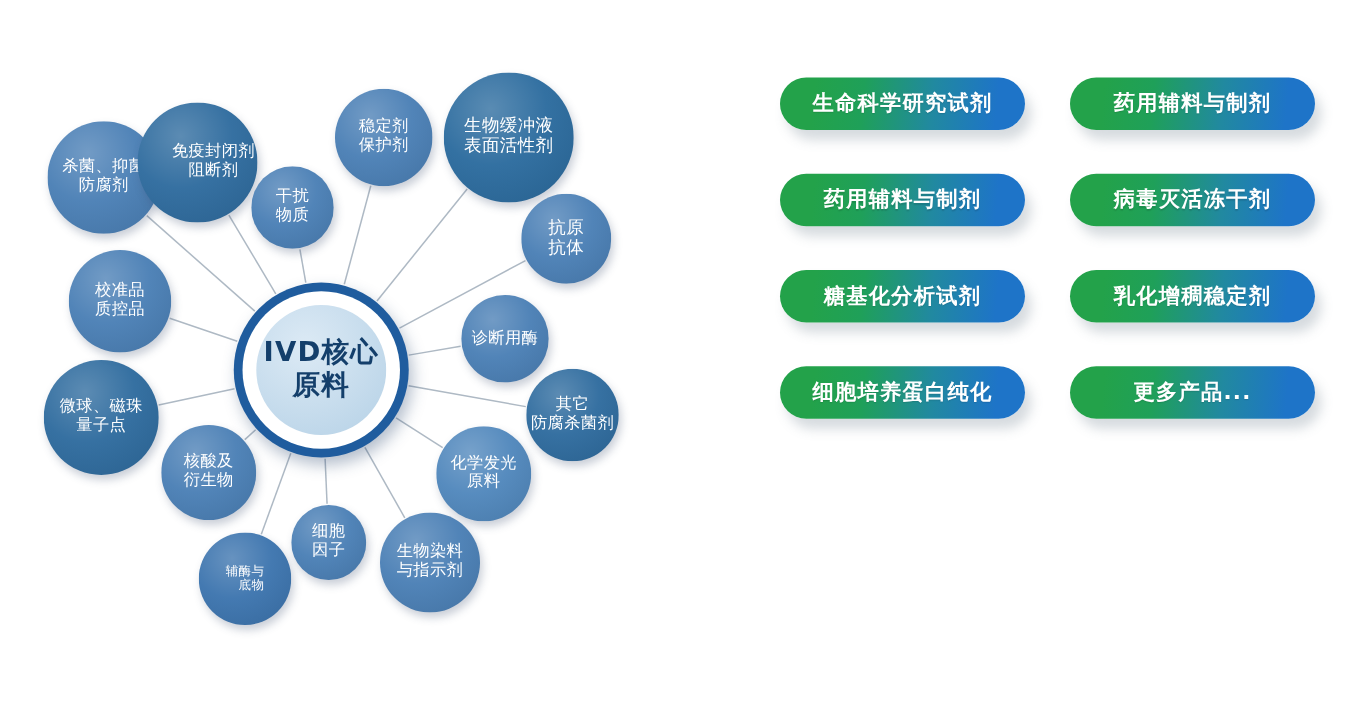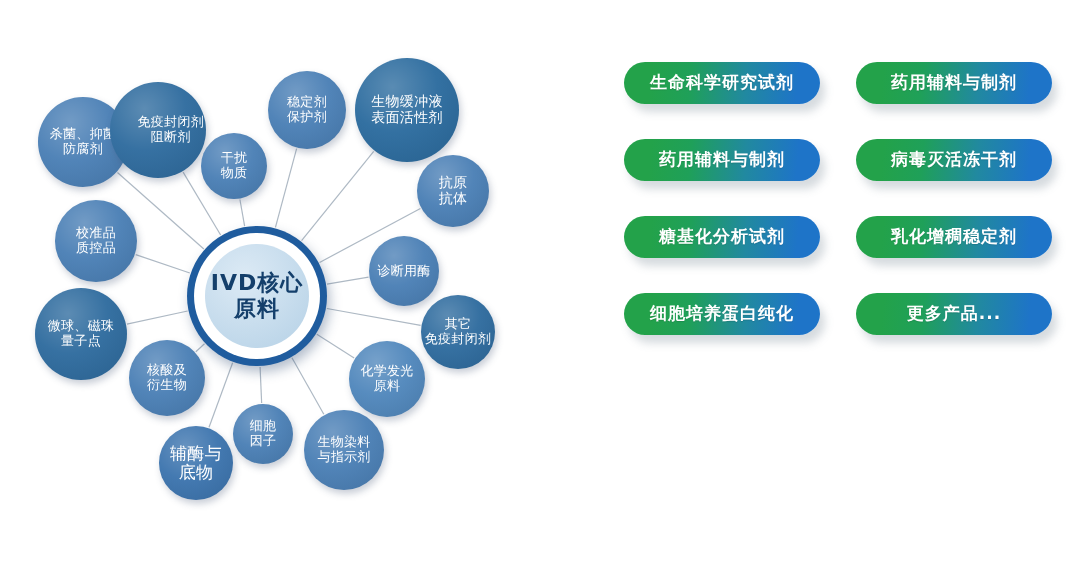--- a/index.html
+++ b/index.html
@@ -137,35 +137,35 @@
         </div>
         <div class="bubble" style="left: 417px; top: 155px; width: 72px; height: 72px; background: radial-gradient(circle at 36% 28%, rgba(255, 255, 255, 0.22) 0%, rgba(255, 255, 255, 0.04) 45%, rgba(0, 0, 0, 0.1) 100%) rgb(74, 127, 181); font-size: 14px;">
           <span>抗原
 抗体</span>
         </div>
         <div class="bubble" style="left: 369px; top: 236px; width: 70px; height: 70px; background: radial-gradient(circle at 36% 28%, rgba(255, 255, 255, 0.22) 0%, rgba(255, 255, 255, 0.04) 45%, rgba(0, 0, 0, 0.1) 100%) rgb(74, 127, 181); font-size: 13px;">
           <span>诊断用酶</span>
         </div>
         <div class="bubble" style="left: 421px; top: 295px; width: 74px; height: 74px; background: radial-gradient(circle at 36% 28%, rgba(255, 255, 255, 0.22) 0%, rgba(255, 255, 255, 0.04) 45%, rgba(0, 0, 0, 0.1) 100%) rgb(46, 107, 158); font-size: 13px;">
           <span>其它
-免疫封闭剂</span>
+防腐杀菌剂</span>
         </div>
         <div class="bubble" style="left: 349px; top: 341px; width: 76px; height: 76px; background: radial-gradient(circle at 36% 28%, rgba(255, 255, 255, 0.22) 0%, rgba(255, 255, 255, 0.04) 45%, rgba(0, 0, 0, 0.1) 100%) rgb(80, 135, 188); font-size: 13px;">
           <span>化学发光
 原料</span>
         </div>
         <div class="bubble" style="left: 304px; top: 410px; width: 80px; height: 80px; background: radial-gradient(circle at 36% 28%, rgba(255, 255, 255, 0.22) 0%, rgba(255, 255, 255, 0.04) 45%, rgba(0, 0, 0, 0.1) 100%) rgb(74, 127, 181); font-size: 13px;">
           <span>生物染料
 与指示剂</span>
         </div>
         <div class="bubble" style="left: 233px; top: 404px; width: 60px; height: 60px; background: radial-gradient(circle at 36% 28%, rgba(255, 255, 255, 0.22) 0%, rgba(255, 255, 255, 0.04) 45%, rgba(0, 0, 0, 0.1) 100%) rgb(74, 127, 181); font-size: 13px;">
           <span>细胞
 因子</span>
         </div>
-        <div class="bubble" style="left: 159px; top: 426px; width: 74px; height: 74px; background: radial-gradient(circle at 36% 28%, rgba(255, 255, 255, 0.22) 0%, rgba(255, 255, 255, 0.04) 45%, rgba(0, 0, 0, 0.1) 100%) rgb(60, 116, 174); font-size: 17px;">
+        <div class="bubble" style="left: 159px; top: 426px; width: 74px; height: 74px; background: radial-gradient(circle at 36% 28%, rgba(255, 255, 255, 0.22) 0%, rgba(255, 255, 255, 0.04) 45%, rgba(0, 0, 0, 0.1) 100%) rgb(60, 116, 174); font-size: 10px; text-align: right;">
           <span>辅酶与
 底物</span>
         </div>
         <div class="bubble" style="left: 129px; top: 340px; width: 76px; height: 76px; background: radial-gradient(circle at 36% 28%, rgba(255, 255, 255, 0.22) 0%, rgba(255, 255, 255, 0.04) 45%, rgba(0, 0, 0, 0.1) 100%) rgb(74, 127, 181); font-size: 13px;">
           <span>核酸及
 衍生物</span>
         </div>
         <div class="bubble" style="left: 35px; top: 288px; width: 92px; height: 92px; background: radial-gradient(circle at 36% 28%, rgba(255, 255, 255, 0.22) 0%, rgba(255, 255, 255, 0.04) 45%, rgba(0, 0, 0, 0.1) 100%) rgb(46, 107, 158); font-size: 13px;">
           <span>微球、磁珠
 量子点</span>

